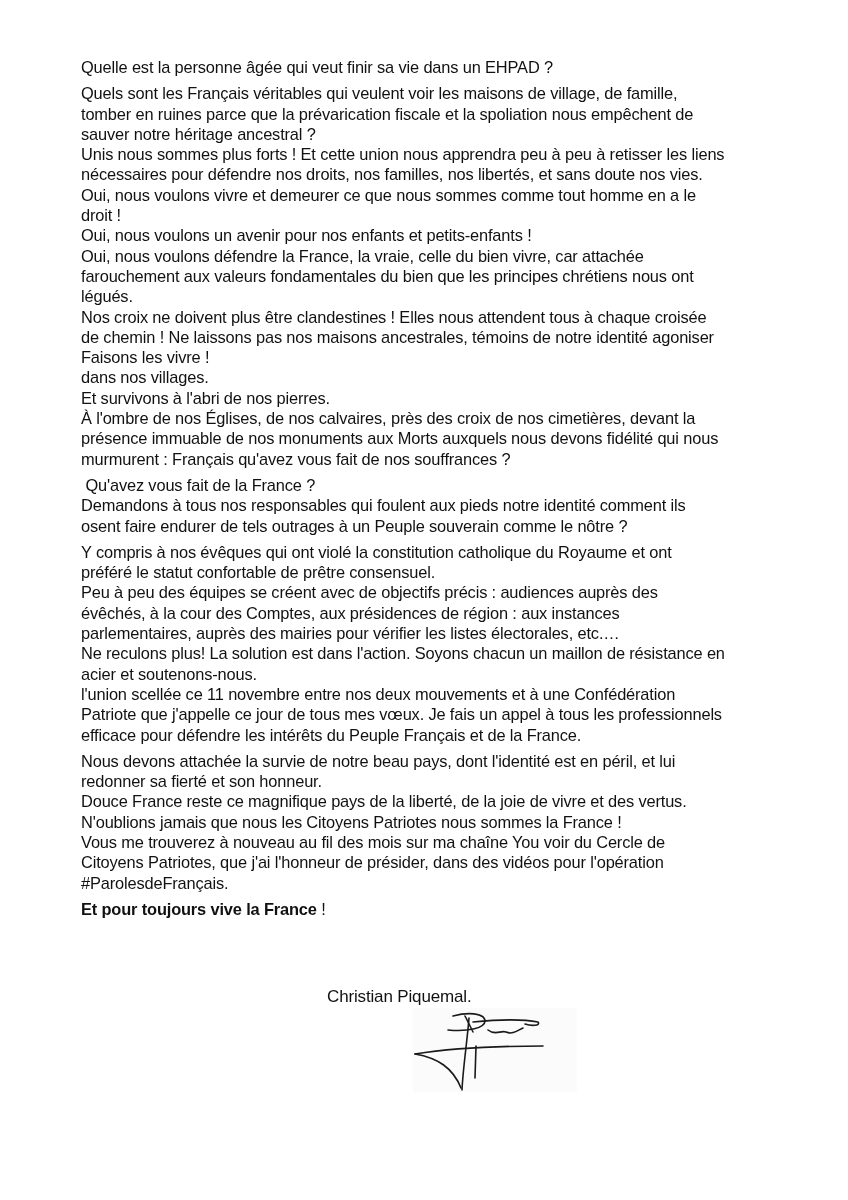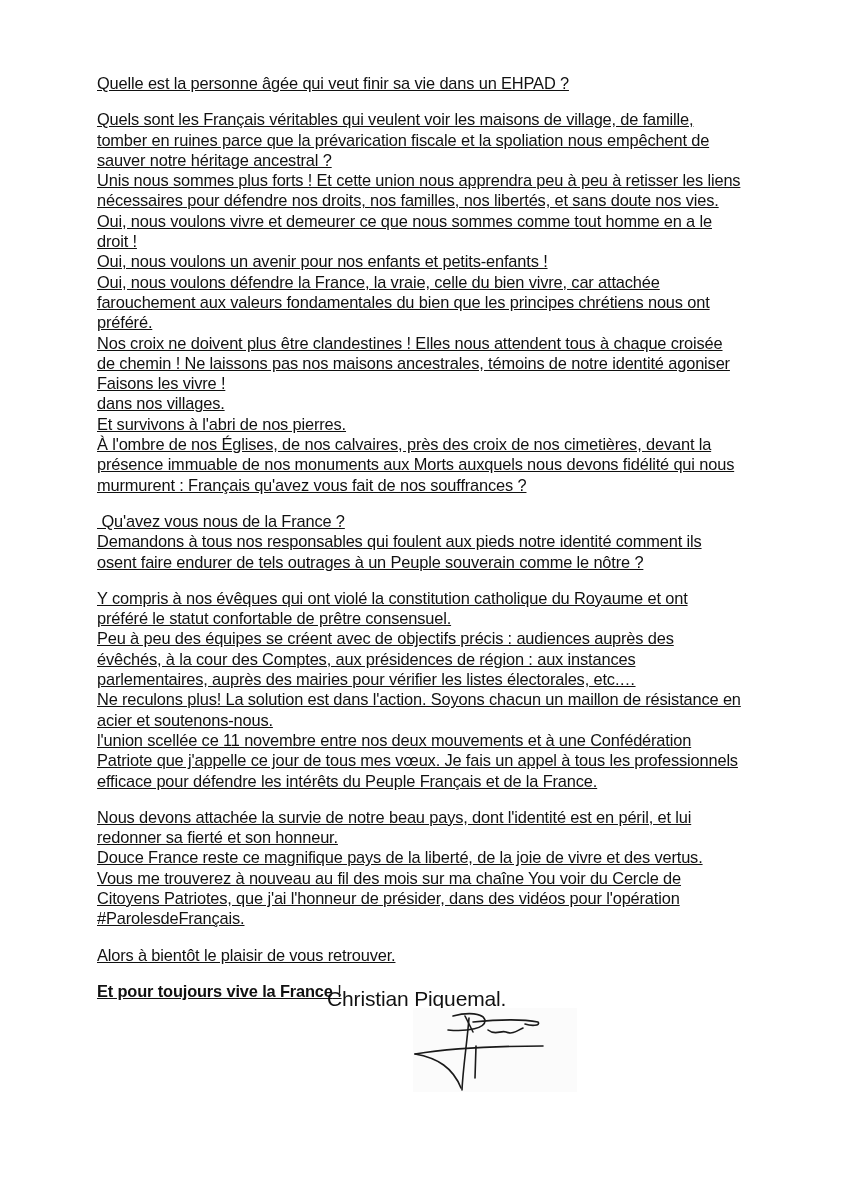--- a/index.html
+++ b/index.html
@@ -3,27 +3,27 @@
   <meta charset="utf-8">
   <style>
     html, body { margin: 0; padding: 0; background: #ffffff; }
     body { width: 848px; height: 1200px; position: relative; overflow: hidden; }
     .page {
       position: absolute; left: 81px; top: 57px; width: 720px;
       font-family: "Liberation Sans", sans-serif;
       font-size: 16.4px; line-height: 20.3px; color: #111111;
       letter-spacing: -0.15px;
     }
-    .para { margin: 16px; text-decoration: underline; }
+    .para { margin: 0; }
     .para.gap { margin-top: 6px; }
     .line { display: block; white-space: nowrap; }
     .closing-bold { font-weight: bold; }
     .sign-name {
       position: absolute; left: 327px; top: 987px;
-      font-family: "Liberation Sans", sans-serif; font-size: 21px; color: #111111;
+      font-family: "Liberation Sans", sans-serif; font-size: 17px; color: #111111;
       letter-spacing: -0.15px;
     }
     .signature {
       position: absolute; left: 413px; top: 1008px; width: 164px; height: 84px;
       background: #fbfbfb;
     }
   </style>
 </head>
 <body>
 
@@ -36,33 +36,33 @@
     <span class="line">Quels sont les Français véritables qui veulent voir les maisons de village, de famille,</span>
     <span class="line">tomber en ruines parce que la prévarication fiscale et la spoliation nous empêchent de</span>
     <span class="line">sauver notre héritage ancestral ?</span>
     <span class="line">Unis nous sommes plus forts ! Et cette union nous apprendra peu à peu à retisser les liens</span>
     <span class="line">nécessaires pour défendre nos droits, nos familles, nos libertés, et sans doute nos vies.</span>
     <span class="line">Oui, nous voulons vivre et demeurer ce que nous sommes comme tout homme en a le</span>
     <span class="line">droit !</span>
     <span class="line">Oui, nous voulons un avenir pour nos enfants et petits-enfants !</span>
     <span class="line">Oui, nous voulons défendre la France, la vraie, celle du bien vivre, car attachée</span>
     <span class="line">farouchement aux valeurs fondamentales du bien que les principes chrétiens nous ont</span>
-    <span class="line">préféré.</span>
+    <span class="line">légués.</span>
     <span class="line">Nos croix ne doivent plus être clandestines ! Elles nous attendent tous à chaque croisée</span>
     <span class="line">de chemin ! Ne laissons pas nos maisons ancestrales, témoins de notre identité agoniser</span>
     <span class="line">Faisons les vivre !</span>
     <span class="line">dans nos villages.</span>
     <span class="line">Et survivons à l'abri de nos pierres.</span>
     <span class="line">À l'ombre de nos Églises, de nos calvaires, près des croix de nos cimetières, devant la</span>
     <span class="line">présence immuable de nos monuments aux Morts auxquels nous devons fidélité qui nous</span>
     <span class="line">murmurent : Français qu'avez vous fait de nos souffrances ?</span>
   </p>
 
   <p class="para gap">
-    <span class="line" style="white-space:pre"> Qu'avez vous nous de la France ?</span>
+    <span class="line" style="white-space:pre"> Qu'avez vous fait de la France ?</span>
     <span class="line">Demandons à tous nos responsables qui foulent aux pieds notre identité comment ils</span>
     <span class="line">osent faire endurer de tels outrages à un Peuple souverain comme le nôtre ?</span>
   </p>
 
   <p class="para gap">
     <span class="line">Y compris à nos évêques qui ont violé la constitution catholique du Royaume et ont</span>
     <span class="line">préféré le statut confortable de prêtre consensuel.</span>
     <span class="line">Peu à peu des équipes se créent avec de objectifs précis : audiences auprès des</span>
     <span class="line">évêchés, à la cour des Comptes, aux présidences de région : aux instances</span>
     <span class="line">parlementaires, auprès des mairies pour vérifier les listes électorales, etc.…</span>
@@ -70,28 +70,26 @@
     <span class="line">acier et soutenons-nous.</span>
     <span class="line">l'union scellée ce 11 novembre entre nos deux mouvements et à une Confédération</span>
     <span class="line">Patriote que j'appelle ce jour de tous mes vœux. Je fais un appel à tous les professionnels</span>
     <span class="line">efficace pour défendre les intérêts du Peuple Français et de la France.</span>
   </p>
 
   <p class="para gap">
     <span class="line">Nous devons attachée la survie de notre beau pays, dont l'identité est en péril, et lui</span>
     <span class="line">redonner sa fierté et son honneur.</span>
     <span class="line">Douce France reste ce magnifique pays de la liberté, de la joie de vivre et des vertus.</span>
+    <span class="line">N'oublions jamais que nous les Citoyens Patriotes nous sommes la France !</span>
     <span class="line">Vous me trouverez à nouveau au fil des mois sur ma chaîne You voir du Cercle de</span>
     <span class="line">Citoyens Patriotes, que j'ai l'honneur de présider, dans des vidéos pour l'opération</span>
     <span class="line">#ParolesdeFrançais.</span>
   </p>
 
-  <p class="para gap">
-    <span class="line">Alors à bientôt le plaisir de vous retrouver.</span>
-  </p>
 
   <p class="para gap">
     <span class="line"><span class="closing-bold">Et pour toujours vive la France</span><span> !</span></span>
   </p>
 </div>
 
 <div class="sign-name">Christian Piquemal.</div>
 
 <div class="signature">
   <svg width="164" height="84" viewBox="0 0 164 84" xmlns="http://www.w3.org/2000/svg">

